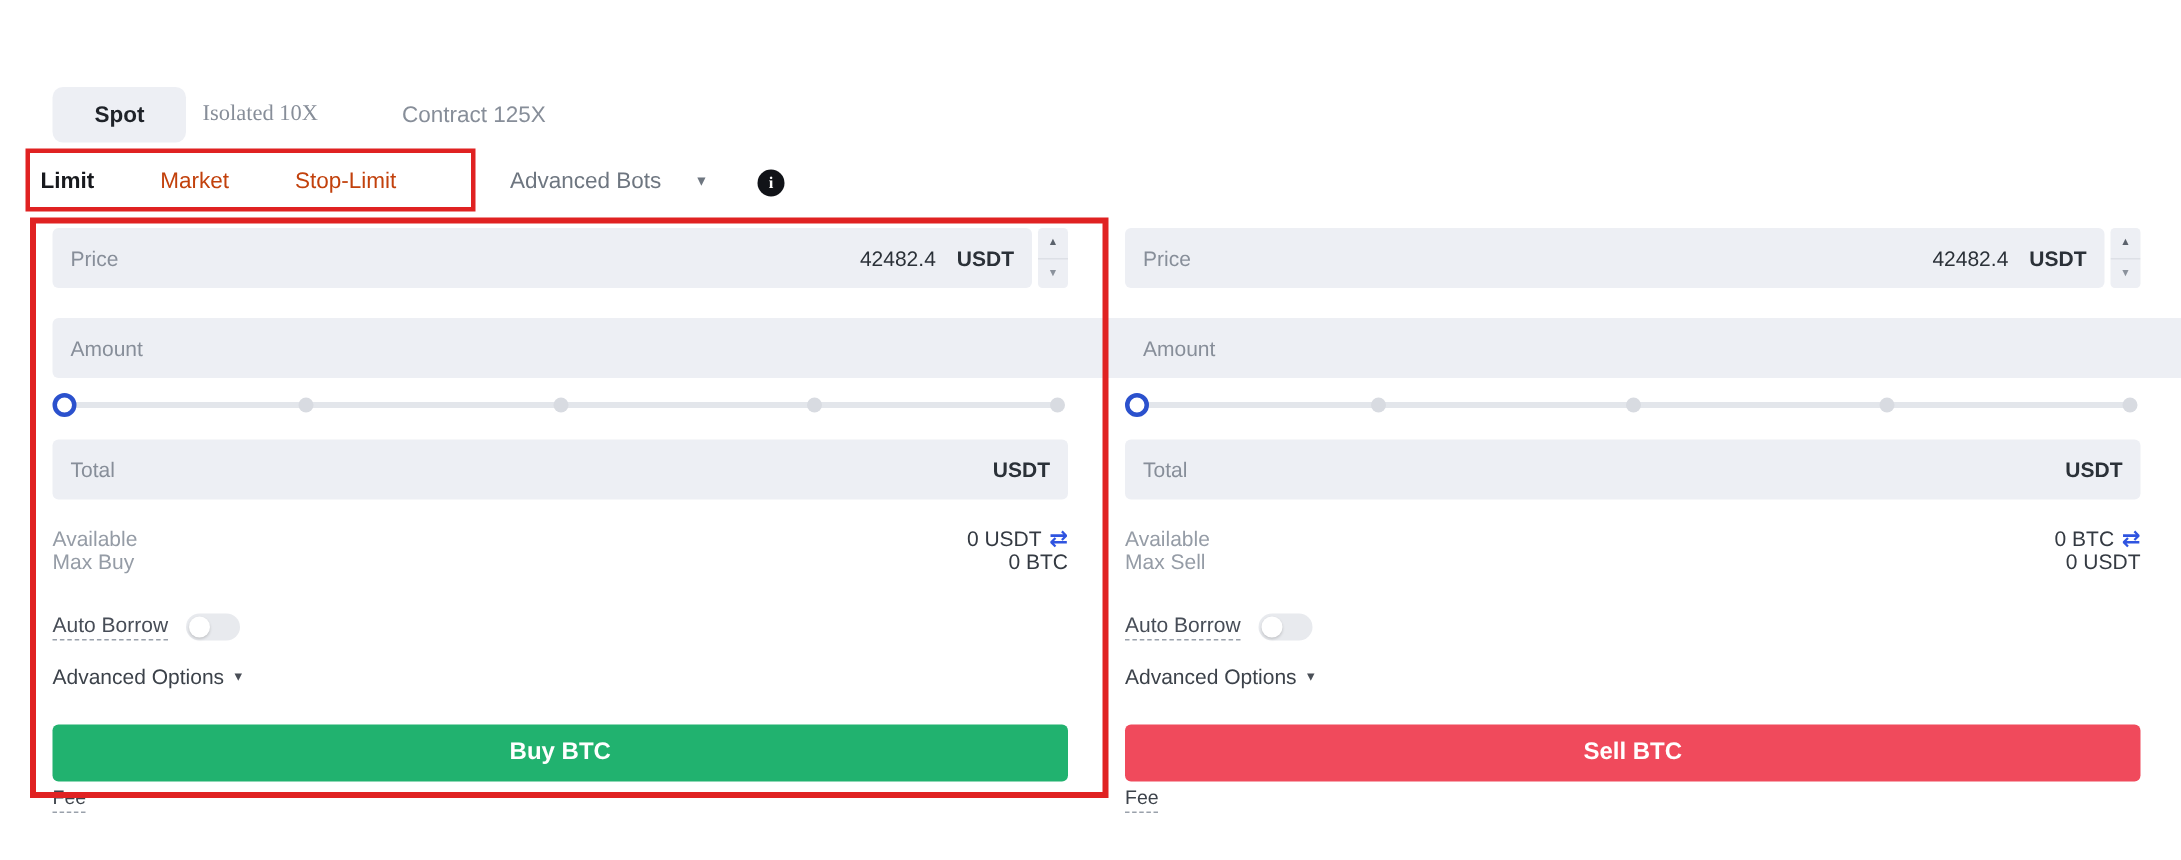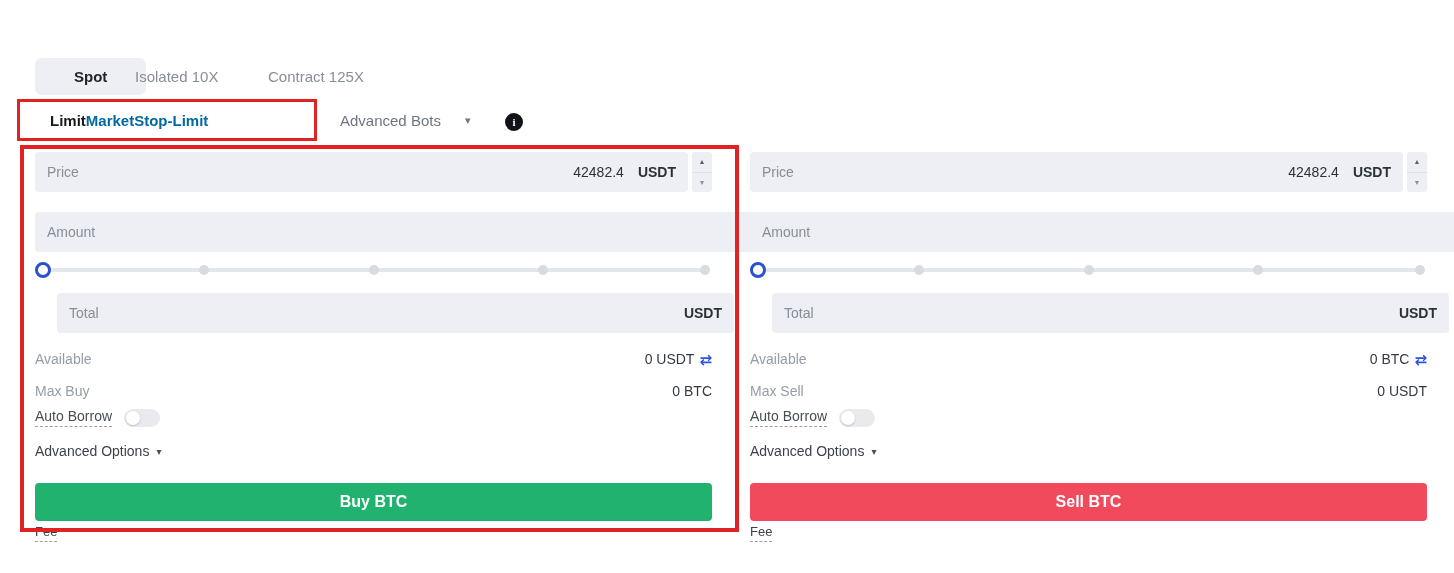--- a/index.html
+++ b/index.html
@@ -17,33 +17,33 @@
   }
   .top-tab{position:absolute;top:0;height:50px;display:flex;align-items:center;
     font-size:15px;font-weight:600;color:#b7bdc6;cursor:pointer;}
   .top-tab.bots{left:174px;}
   .top-tab.autoinvest{left:249px;}
   .hamburger{position:absolute;right:1px;top:9px;width:13px;height:16px;cursor:pointer;}
   .hamburger i{display:block;height:3px;margin-bottom:2px;background:#9aa1ac;border-radius:1px;}
   
   .mrow{position:absolute;top:56px;left:0;height:40px;width:100%;}
   .pill{
-    position:absolute;left:35px;top:2px;height:37px;padding:0 39px;background:#edeff4;
+    position:absolute;left:35px;top:2px;height:37px;padding:0 28px;background:#edeff4;
     border-radius:7px;display:flex;align-items:center;font-size:15px;font-weight:700;
     color:#1f2329;cursor:pointer;
   }
   .mtab{position:absolute;top:0;height:40px;display:flex;align-items:center;
     font-size:15px;font-weight:500;color:#878e99;cursor:pointer;}
-  .mtab.isolated{left:135px;}
+  .mtab.isolated{left:135px;font-family:Liberation Serif, serif;}
   .mtab.contract{left:268px;}
   
   .orow{position:absolute;top:99px;left:0;height:42px;width:100%;}
-  .otabs{position:absolute;left:30px;top:0;width:279px;height:42px;display:flex;
-    align-items:center;padding-left:20px;box-sizing:border-box;}
-  .otab{font-size:15px;font-weight:700;color:#0369a1;cursor:pointer;white-space:nowrap;}
+  .otabs{position:absolute;left:7px;top:0;width:279px;height:42px;display:flex;
+    align-items:center;padding-left:20px;gap:44px;box-sizing:border-box;}
+  .otab{font-size:15px;font-weight:400;color:#c2410c;cursor:pointer;white-space:nowrap;}
   .otab.active{font-weight:700;color:#17191d;}
   .advbots{position:absolute;left:340px;top:0;height:42px;display:flex;align-items:center;
     gap:24px;font-size:15px;font-weight:500;color:#6e7680;cursor:pointer;}
   .advbots .caret{font-size:11px;color:#6e7680;}
   .info-icon{
     position:absolute;left:505px;top:113px;width:18px;height:18px;border-radius:50%;
     background:#111318;color:#fff;display:flex;align-items:center;justify-content:center;
     font-size:11px;font-weight:700;font-family:"Liberation Serif","DejaVu Serif",serif;
     cursor:pointer;
   }
@@ -64,35 +64,35 @@
     position:absolute;top:0;left:657px;width:20px;height:40px;background:#edeff4;
     border-radius:3px;display:flex;flex-direction:column;overflow:hidden;
   }
   .spin{
     flex:1;border:none;background:transparent;padding:0;margin:0;font-size:7px;
     color:#5b626c;cursor:pointer;line-height:1;font-family:inherit;
   }
   .spin.up{border-bottom:1px solid #dde0e6;}
   .spin.down{color:#8b929c;}
   .amount-row{top:60px;width:790px;}
-  .total-row{top:141px;width:677px;margin-left:22px;}
+  .total-row{top:141px;width:677px;}
   
   .slider{position:absolute;top:108px;left:0;width:677px;height:20px;cursor:pointer;}
   .slider .track{position:absolute;left:7px;right:7px;top:8px;height:4px;background:#e3e6eb;border-radius:2px;}
   .slider .dot{position:absolute;top:5px;width:10px;height:10px;border-radius:50%;background:#d8dbe1;margin-left:-5px;}
   .slider .handle{
     position:absolute;top:2px;left:0;width:10px;height:10px;border-radius:50%;
     background:#fff;border:3px solid #2b51cd;cursor:grab;
   }
   
   .inforow{position:absolute;left:0;width:677px;display:flex;align-items:center;}
   .inforow .ilabel{font-size:14px;color:#959ca6;}
   .inforow .ivalue{margin-left:auto;font-size:14px;color:#343a42;display:flex;align-items:center;gap:5px;}
   .row-available{top:199px;}
-  .row-max{top:231px;gap:12px;}
+  .row-max{top:214px;gap:12px;}
   .swap{color:#2f54e0;font-size:15px;font-weight:700;cursor:pointer;line-height:1;}
   
   .row-autoborrow{position:absolute;top:256px;left:0;display:flex;align-items:center;gap:12px;}
   .dashed{font-size:14px;color:#474d57;border-bottom:1px dashed #9aa1ab;padding-bottom:2px;cursor:help;}
   .toggle{
     width:36px;height:18px;border-radius:9px;background:#e8eaee;position:relative;cursor:pointer;
   }
   .toggle .knob{
     position:absolute;left:2px;top:2px;width:14px;height:14px;border-radius:50%;background:#fff;
     box-shadow:0 1px 2px rgba(0,0,0,0.18);

